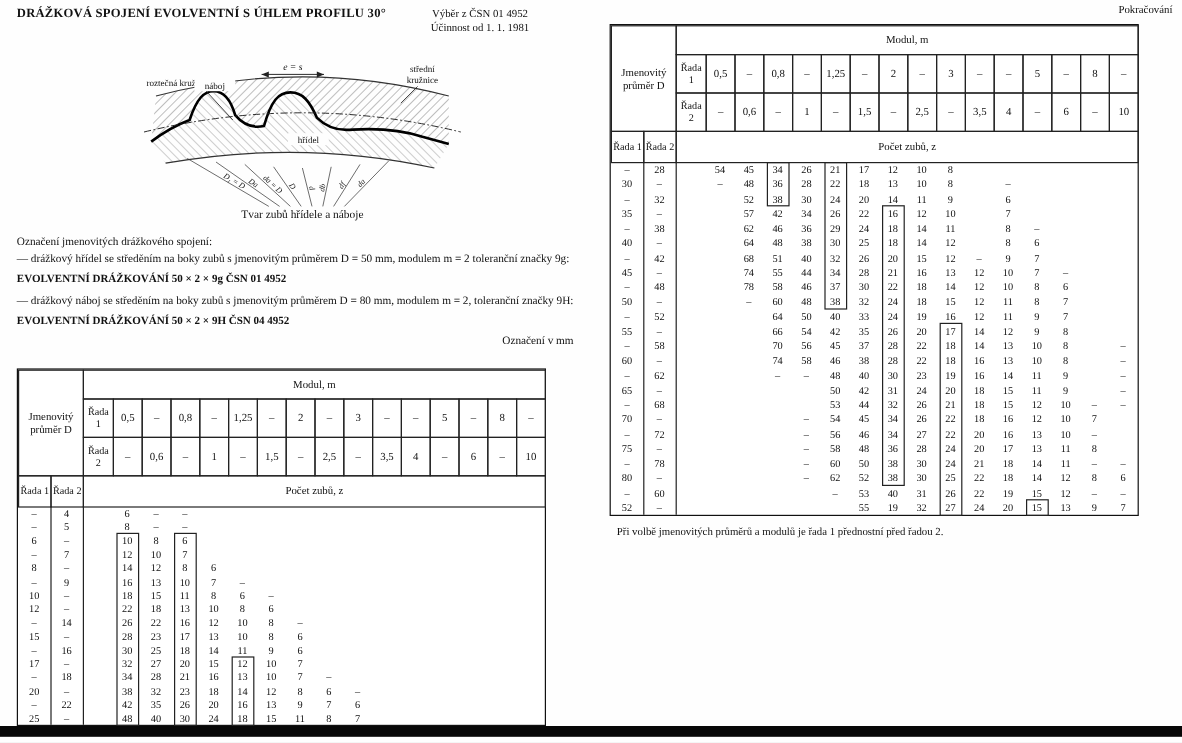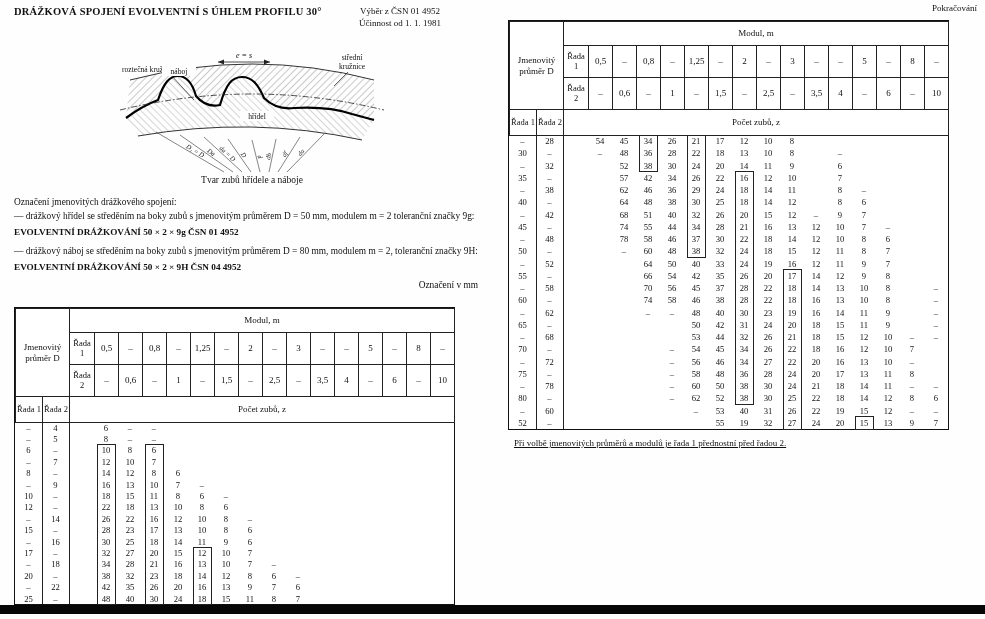--- a/index.html
+++ b/index.html
@@ -7,21 +7,21 @@
         font-family:"Liberation Serif","DejaVu Serif",serif;color:#111;}
   .abs{position:absolute;}
   .title{left:14px;top:6px;width:320px;font-size:10.5px;font-weight:bold;letter-spacing:.2px;}
   .refblock{left:330px;top:6px;width:140px;text-align:center;font-size:9px;line-height:1.3;}
   .continuation{right:8px;top:3px;font-size:9px;}
   .caption{left:112px;top:175px;width:280px;text-align:center;font-size:9.5px;}
   .textblock{left:14px;top:197px;width:464px;font-size:9.4px;line-height:1.27;}
   .textblock p{margin:0 0 2px 0;text-align:justify;}
   .desline{text-align:center;font-weight:600;margin:4px 0 7px 0 !important;font-size:9.2px;}
   .units{text-align:right !important;margin-top:4px !important;}
-  .footer-note{left:514px;top:438px;width:440px;font-size:9px;text-decoration:underline;}
+  .footer-note{left:514px;top:438px;width:440px;font-size:9px;}
   .bottom-bar{left:0;top:605px;width:985px;height:9px;background:#070707;}
 
   .spline-table{position:absolute;background:#fff;border:1.4px solid #111;box-sizing:content-box;}
   .tbl-left{left:14px;top:307px;}
   .tbl-right{left:508px;top:20px;}
   .cell{position:absolute;box-sizing:border-box;border:1px solid #222;display:flex;
         align-items:center;justify-content:center;text-align:center;font-size:9px;line-height:1.15;
         padding:1px;background:transparent;}
   .cell.small{font-size:8.5px;}
   .tbody{position:absolute;left:0;}

